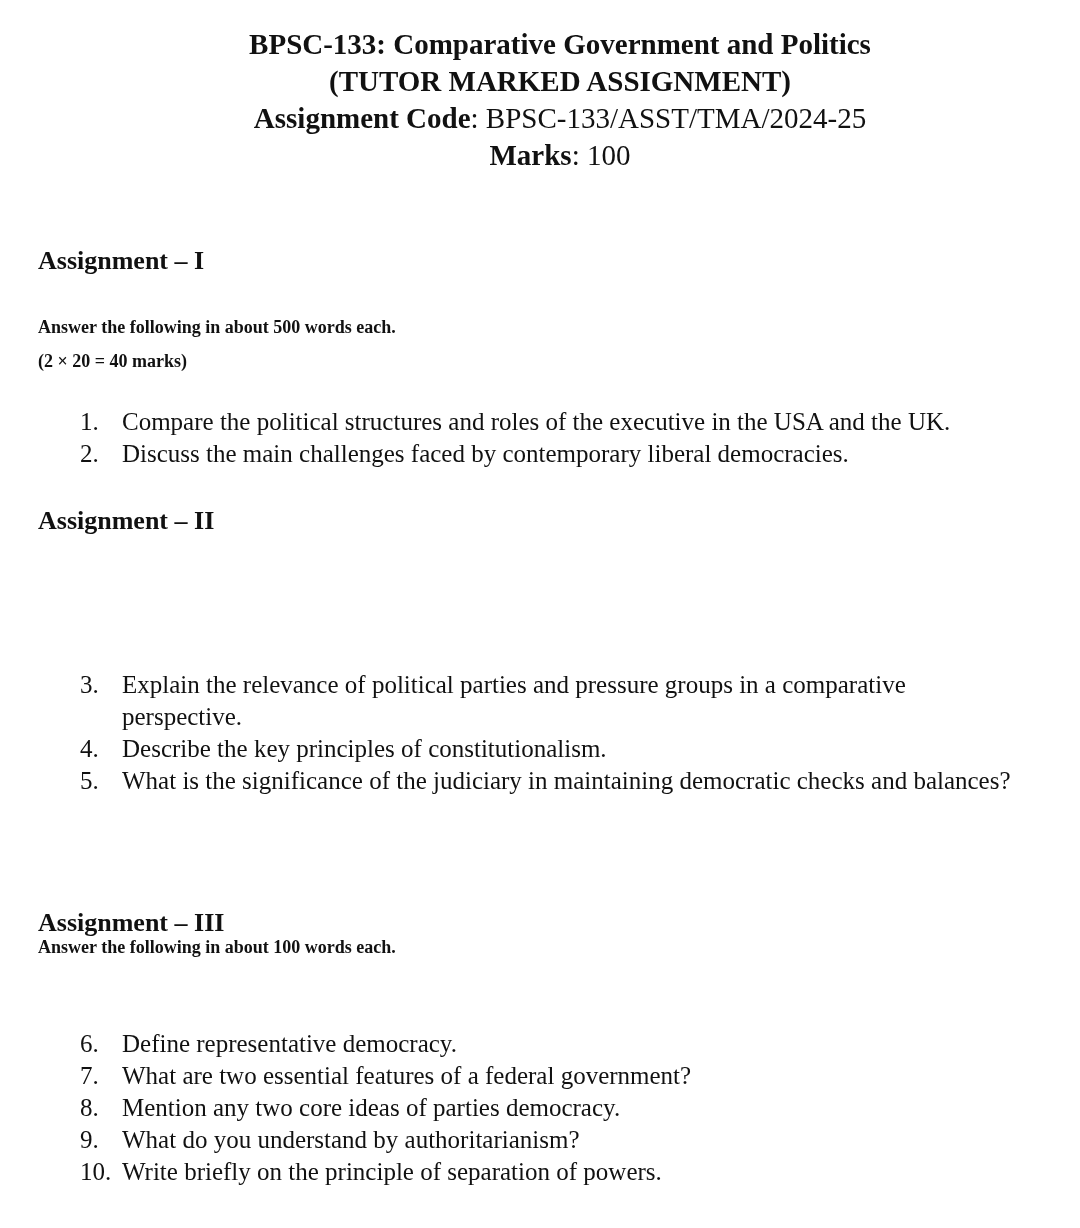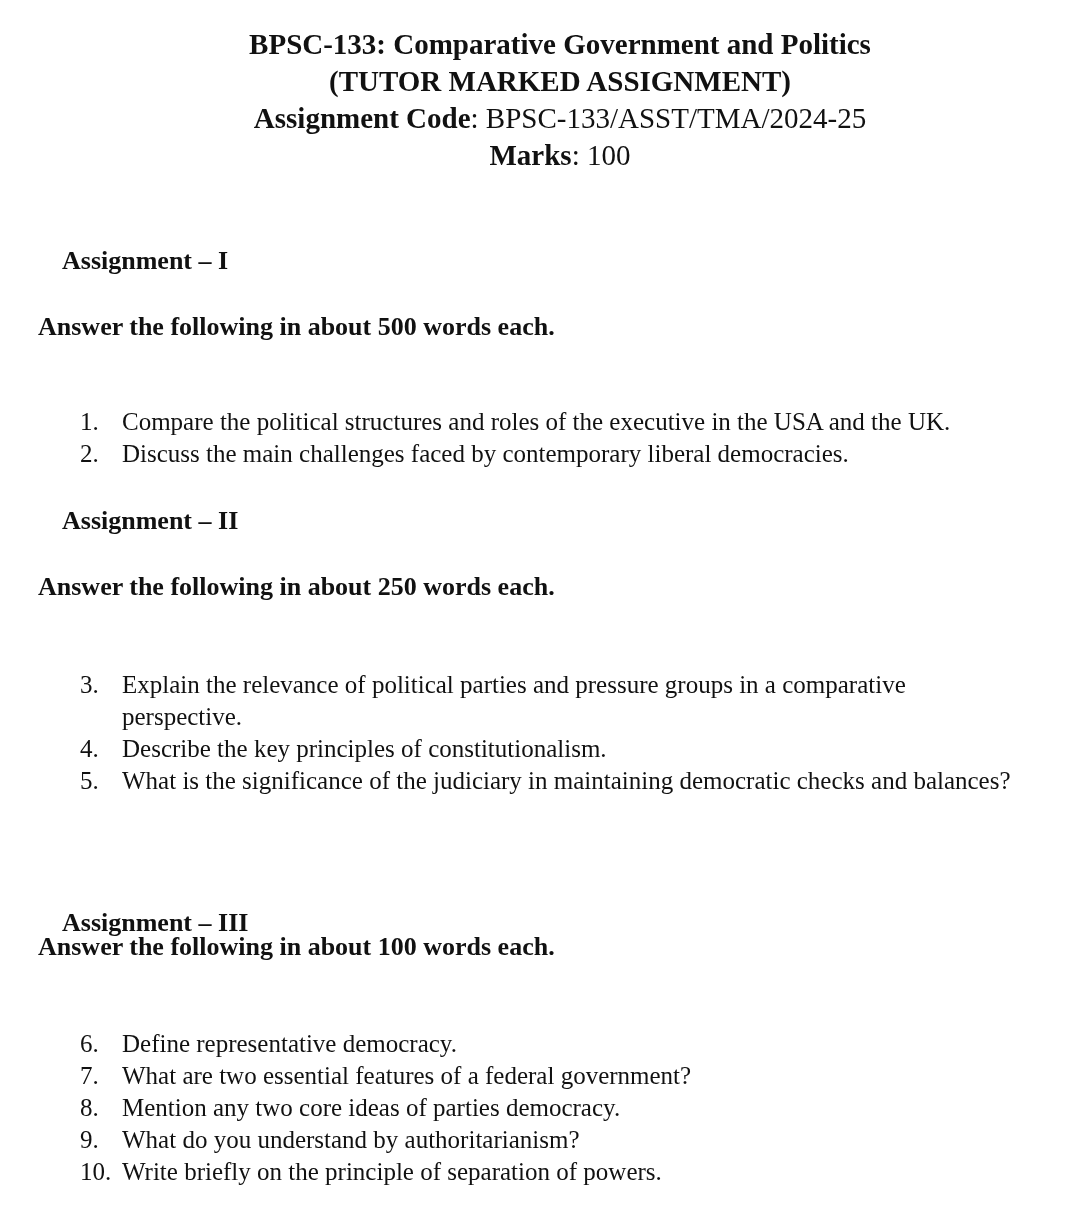--- a/index.html
+++ b/index.html
@@ -4,55 +4,55 @@
 <style>
   html, body { margin:0; padding:0; background:#ffffff; }
   body {
     width:1080px; height:1228px; position:relative; overflow:hidden;
     font-family: "Liberation Serif", "DejaVu Serif", serif;
     color:#111111;
   }
   .header { position:absolute; left:0; width:1120px; top:26px; text-align:center; }
   .header .line { font-size:29px; line-height:37px; }
   .b { font-weight:bold; }
-  .section-title { position:absolute; left:38px; font-size:26px; font-weight:bold;margin-left:24px; }
-  .instr { position:absolute; left:38px; font-size:26px; font-weight:bold; line-height:34px; }
+  .section-title { position:absolute; left:38px; font-size:26px; font-weight:bold; }
+  .instr { position:absolute; left:38px; font-size:18px; font-weight:bold; line-height:34px; }
   .qlist { position:absolute; left:80px; font-size:25px; line-height:32px; margin:0; padding:0; list-style:none; }
   .qlist li { display:flex; }
   .qnum { width:42px; flex:none; }
   .qtext { flex:1; }
 </style>
 </head>
 <body>
 
 <div class="header">
   <div class="line b">BPSC-133: Comparative Government and Politics</div>
   <div class="line b">(TUTOR MARKED ASSIGNMENT)</div>
   <div class="line"><span class="b">Assignment Code</span><span>: BPSC-133/ASST/TMA/2024-25</span></div>
   <div class="line"><span class="b">Marks</span><span>: 100</span></div>
 </div>
 
 <div class="section-title" style="top:246px">Assignment – I</div>
 <div class="instr" style="top:310px">
   <div>Answer the following in about 500 words each.</div>
+  <div>(2 × 20 = 40 marks)</div>
 </div>
 <ol class="qlist" style="top:406px">
   <li>
       <span class="qnum">1.</span>
       <span class="qtext">Compare the political structures and roles of the executive in the USA and the UK.</span>
     </li>
   <li>
       <span class="qnum">2.</span>
       <span class="qtext">Discuss the main challenges faced by contemporary liberal democracies.</span>
     </li>
 </ol>
 
 <div class="section-title" style="top:506px">Assignment – II</div>
 <div class="instr" style="top:570px">
-  <div>Answer the following in about 250 words each.</div>
 </div>
 <ol class="qlist" style="top:669px; width:940px">
   <li>
       <span class="qnum">3.</span>
       <span class="qtext">Explain the relevance of political parties and pressure groups in a comparative perspective.</span>
     </li>
   <li>
       <span class="qnum">4.</span>
       <span class="qtext">Describe the key principles of constitutionalism.</span>
     </li>

